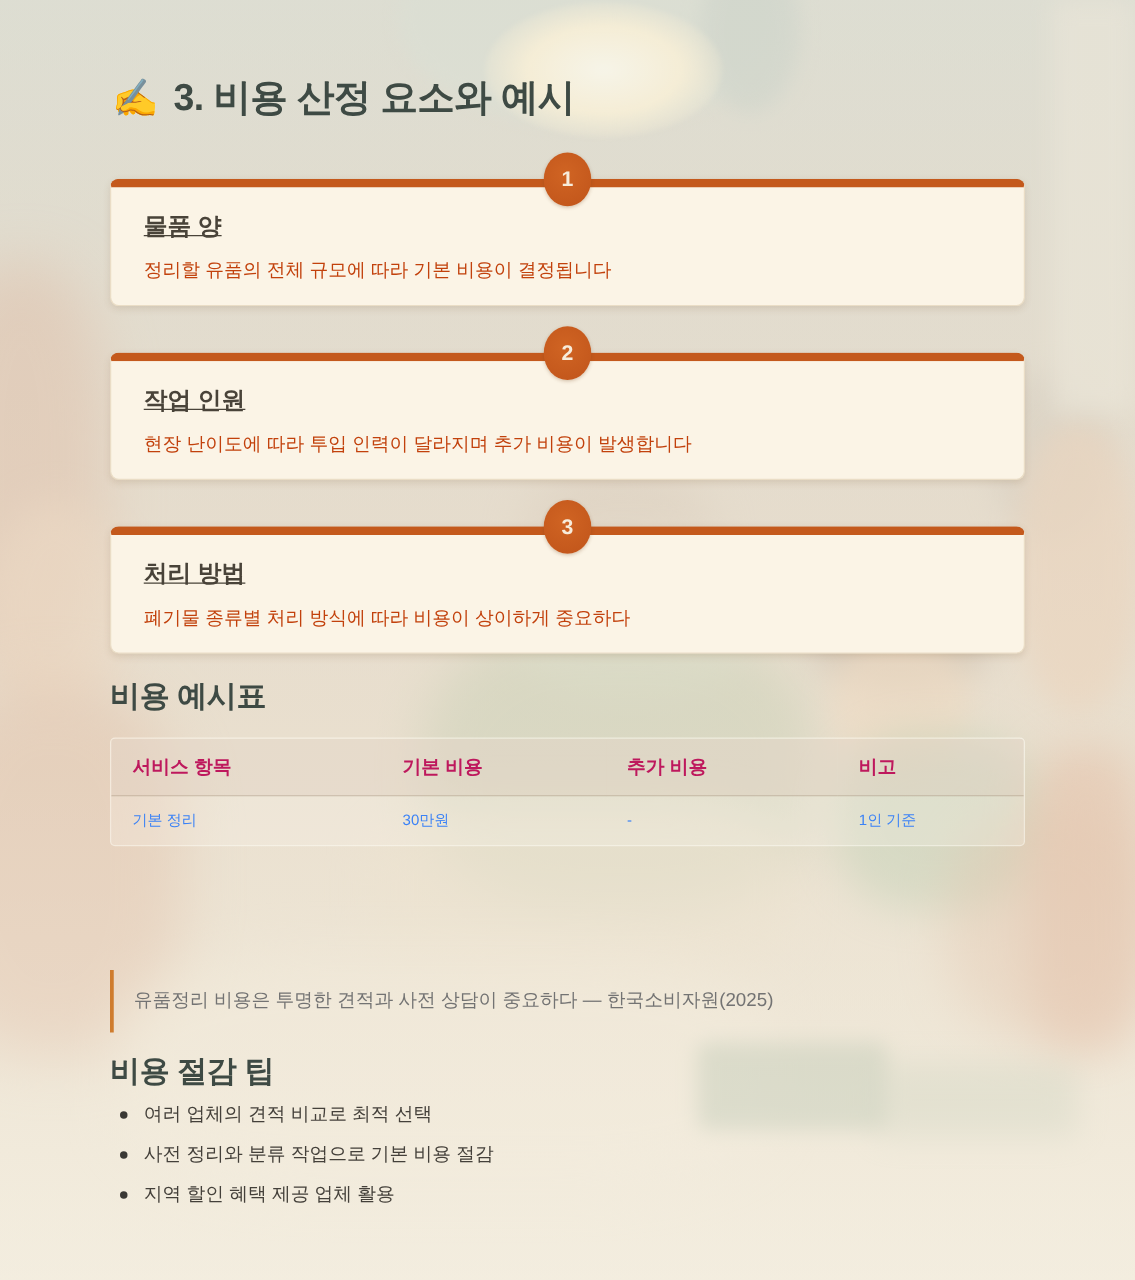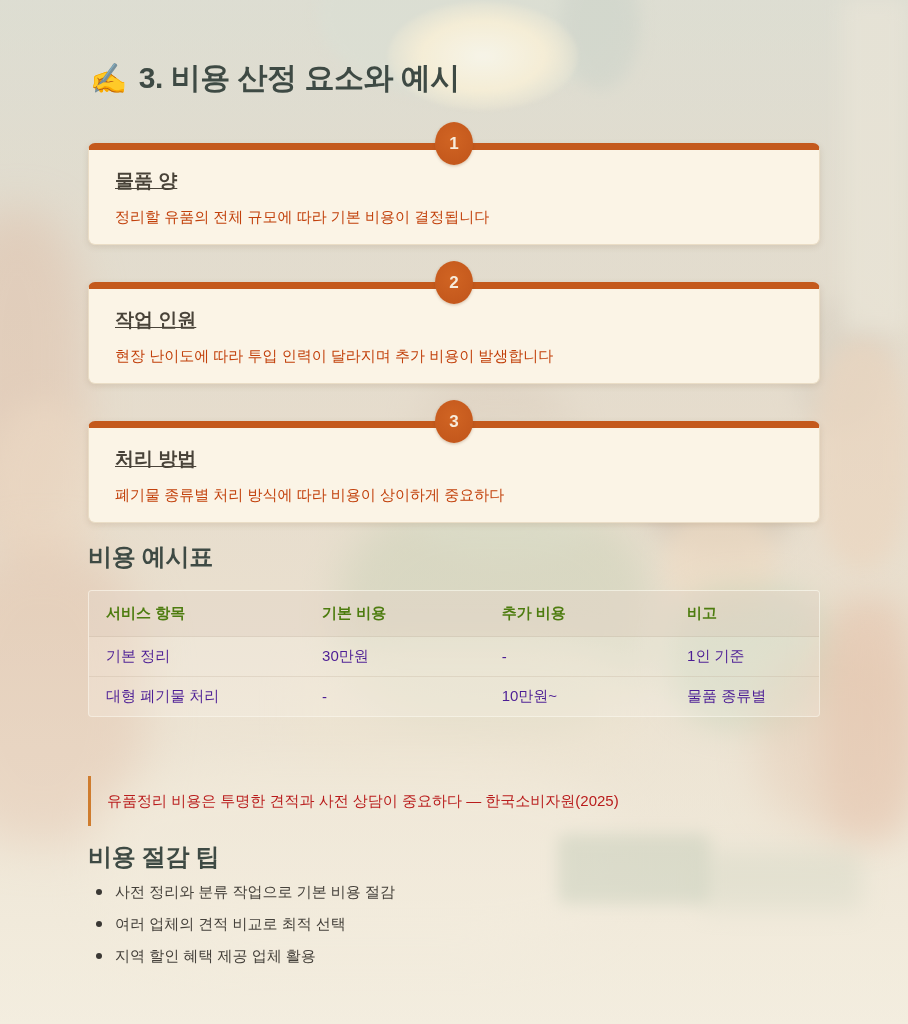--- a/index.html
+++ b/index.html
@@ -76,37 +76,37 @@
   #heading-tips  { top:841px;text-align:center; }
 
   .cost-table {
     position:absolute; left:88px; top:590px; width:732px;
     background:rgba(253,248,238,.25);
     border:1px solid rgba(255,252,245,.45);
     border-radius:4px; overflow:hidden;
   }
   .cost-table table { width:100%; border-collapse:collapse; table-layout:fixed; }
   .cost-table th {
-    text-align:left; font-size:15px; font-weight:700; color:#4d7c0f;
+    text-align:left; font-size:15px; font-weight:700; color:#be185d;
     padding:13px 10px 12px 17px; height:45px;
     background:rgba(214,194,178,.30);
     border-bottom:1px solid rgba(178,158,138,.30);
   }
   .cost-table td {
-    font-size:15px; color:#4c1d95;
+    font-size:12px; color:#3b82f6;
     padding:10px 10px 10px 17px; height:40px;
     border-bottom:1px solid rgba(190,172,152,.28);
   }
   .cost-table tr:last-child td { border-bottom:none; }
 
   .quote {
     position:absolute; left:88px; top:776px; width:724px;
     border-left:3px solid #cf7c2e;
     padding:15px 0 15px 16px;
-    font-size:15px; color:#b91c1c; line-height:20px;
+    font-size:15px; color:#737373; line-height:20px;
   }
 
   .tips-list { position:absolute; left:96px; top:882px; list-style:none; }
   .tips-list li { display:flex; align-items:center; margin-bottom:13px; font-size:15px; color:#44403a; line-height:19px; }
   .tips-list .bullet { width:6px; height:6px; border-radius:50%; background:#3a3834; margin-right:13px; flex:0 0 auto; }
 </style>
 </head>
 <body>
 
 <div class="bg">
@@ -181,44 +181,38 @@
           <th>비고</th>
         </tr>
       </thead>
       <tbody>
         <tr>
           <td>기본 정리</td>
           <td>30만원</td>
           <td>-</td>
           <td>1인 기준</td>
         </tr>
-        <tr>
-          <td>대형 폐기물 처리</td>
-          <td>-</td>
-          <td>10만원~</td>
-          <td>물품 종류별</td>
-        </tr>
       </tbody>
     </table>
   </div>
 
   <blockquote class="quote">
     <span>유품정리 비용은 투명한 견적과 사전 상담이 중요하다 — 한국소비자원(2025)</span>
   </blockquote>
 
   <h2 class="section-heading" id="heading-tips">비용 절감 팁</h2>
 
   <ul class="tips-list">
+    <li>
+      <span class="bullet"></span>
+      <span>여러 업체의 견적 비교로 최적 선택</span>
+    </li>
     <li>
       <span class="bullet"></span>
       <span>사전 정리와 분류 작업으로 기본 비용 절감</span>
     </li>
     <li>
       <span class="bullet"></span>
-      <span>여러 업체의 견적 비교로 최적 선택</span>
-    </li>
-    <li>
-      <span class="bullet"></span>
       <span>지역 할인 혜택 제공 업체 활용</span>
     </li>
   </ul>
 
 </div>
 
 </body></html>

